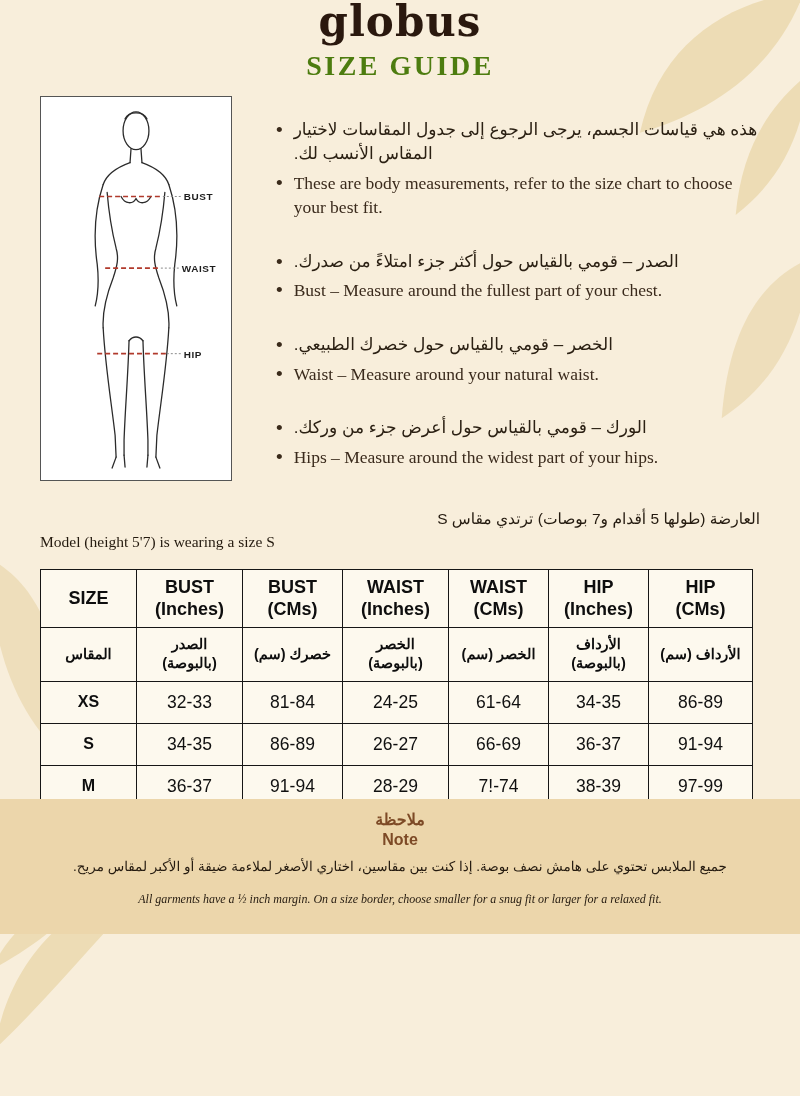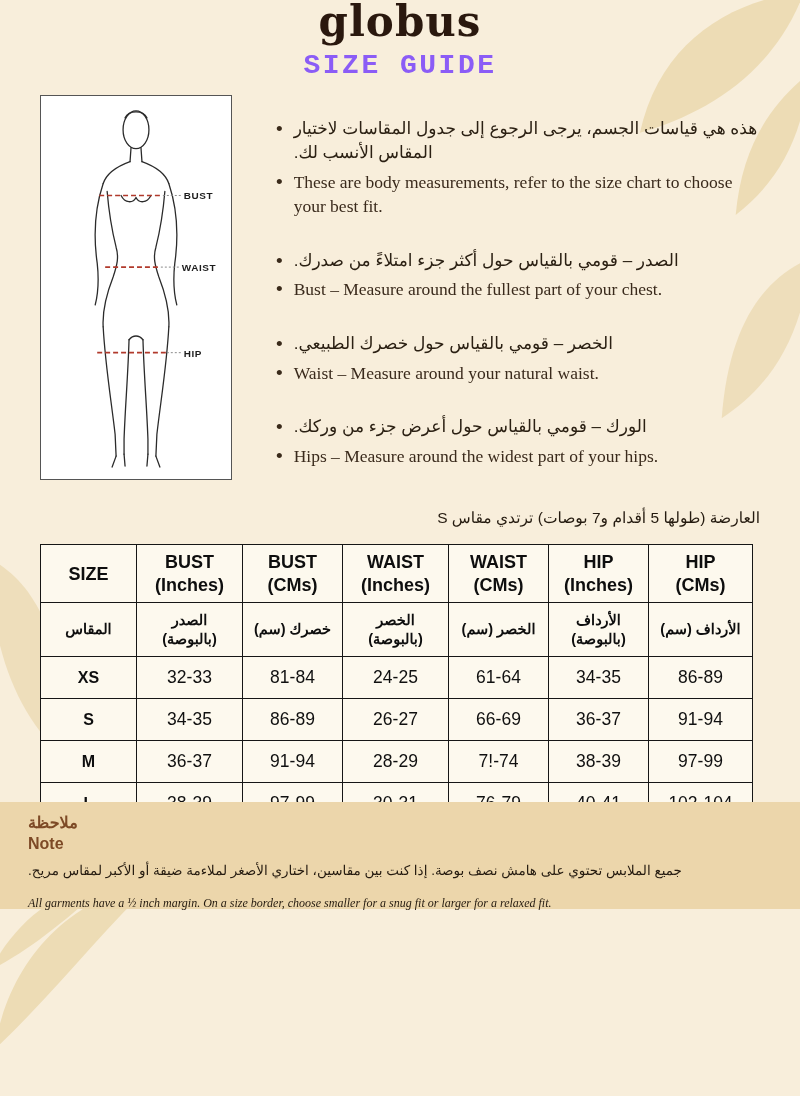--- a/index.html
+++ b/index.html
@@ -19,25 +19,25 @@
   .logo {
     font-family: "DejaVu Serif", serif;
     font-weight: 700;
     font-size: 42px;
     line-height: 1.05;
     letter-spacing: 1px;
     color: #2a180e;
   }
   .page-title {
     margin-top: 6px;
-    font-family: Liberation Mono, monospace;
+    font-family: Liberation Serif, serif;
     font-weight: 700;
     font-size: 28px;
     letter-spacing: 2.5px;
-    color: #8b5cf6;
+    color: #4d7c0f;
     text-align: center;
   }
 
   
   .main {
     display: flex;
     gap: 44px;
     padding: 0 40px;
     margin-top: 14px;
     align-items: flex-start;
@@ -101,23 +101,23 @@
   }
   .th-en { height: 58px; font-size: 18px; font-weight: 700; line-height: 1.25; color: #0e0e0e; }
   .th-ar { height: 54px; font-size: 14.5px; font-weight: 700; line-height: 1.3; color: #0e0e0e; }
   .size-cell { height: 42px; font-size: 16px; font-weight: 700; color: #0e0e0e; }
   .val-cell { height: 42px; font-size: 17.5px; font-weight: 400; color: #101010; }
 
   
   .note-band {
     position: absolute;
     left: 0; right: 0; bottom: 0;
-    height: 107px;
+    height: 135px;
     background: #ecd6ab;
-    text-align: left;
+    text-align: center;
     padding: 11px 28px 0;
     z-index: 1;
   }
   .note-title { font-size: 16px; font-weight: 700; color: #7d4a26; line-height: 1.3; }
   .note-body-ar { margin-top: 7px; font-size: 13.5px; color: #241a0f; line-height: 1.4; }
   .note-body-en {
     margin-top: 14px;
     font-family: "Liberation Serif", serif;
     font-size: 12px;
     color: #241a0f;
@@ -237,20 +237,21 @@
             <span class="bullet">•</span>
             <div class="inst-text inst-en">Hips – Measure around the widest part of your hips.</div>
           </div>
         </div>
       </div>
 
   </section>
 
   <div class="model-note">
     <div class="model-ar" dir="rtl">العارضة (طولها 5 أقدام و7 بوصات) ترتدي مقاس S</div>
+    <div class="model-en">Model (height 5'7) is wearing a size S</div>
   </div>
 
   <table class="size-table">
     <colgroup>
       <col style="width:96px">
         <col style="width:106px">
         <col style="width:100px">
       <col style="width:106px">
         <col style="width:100px">
         <col style="width:100px">

